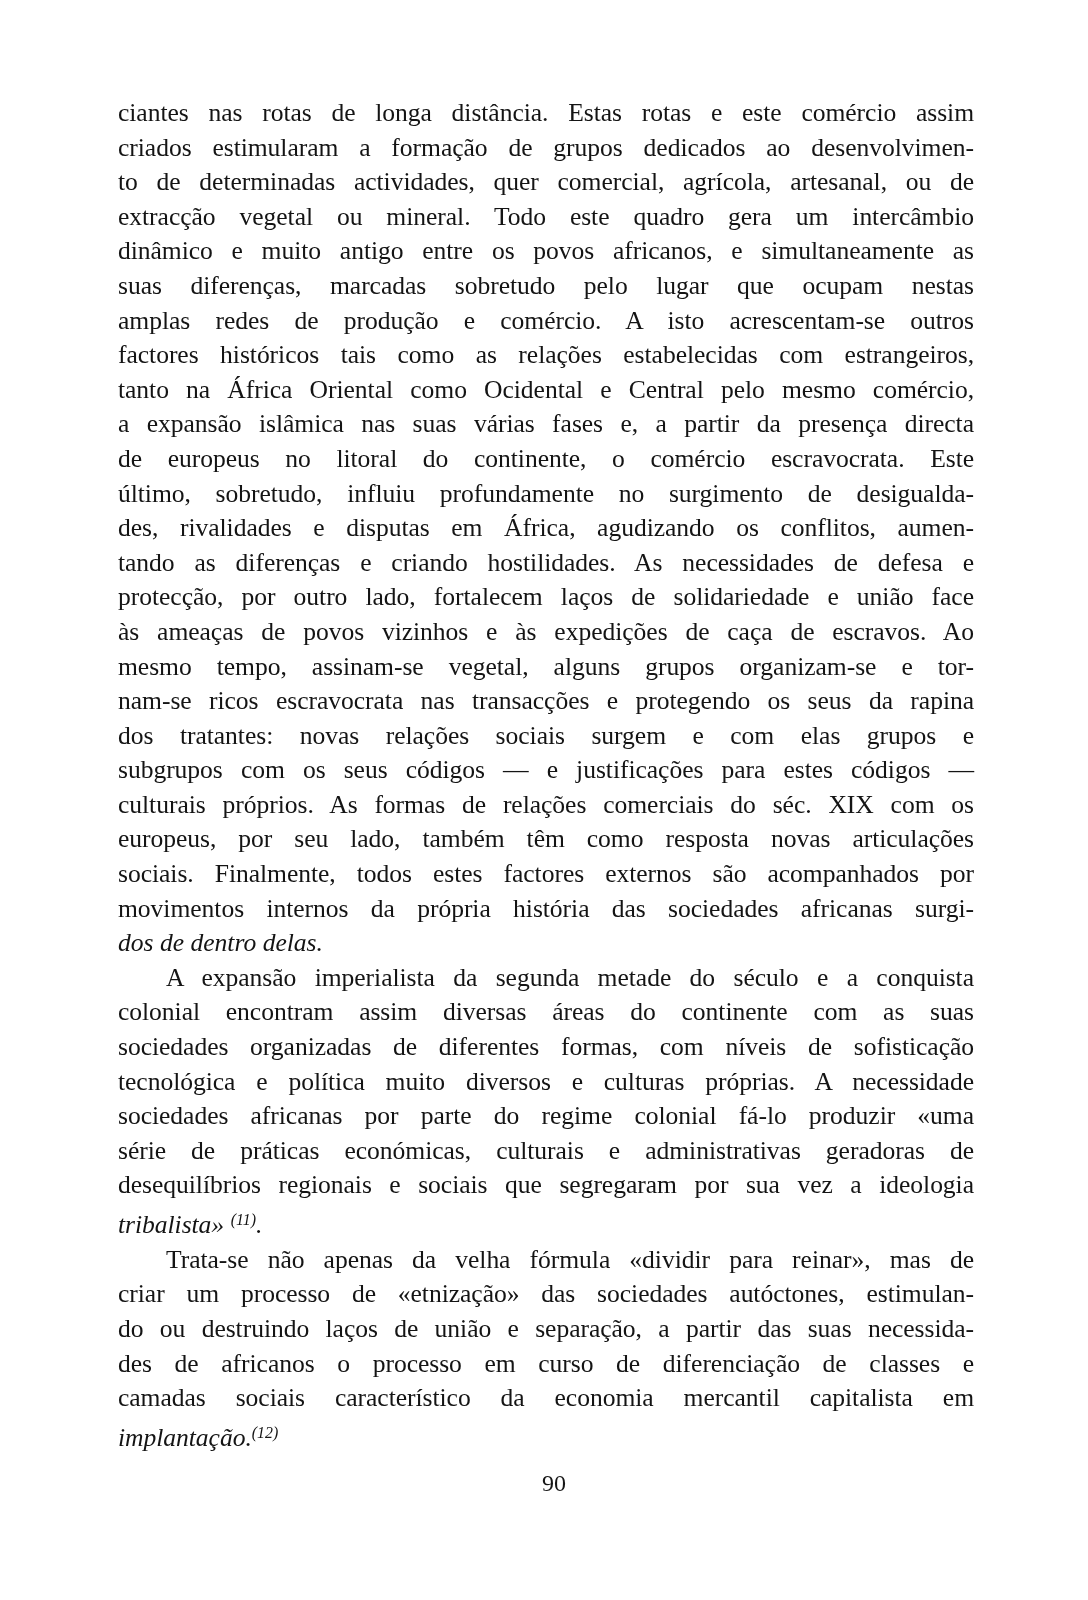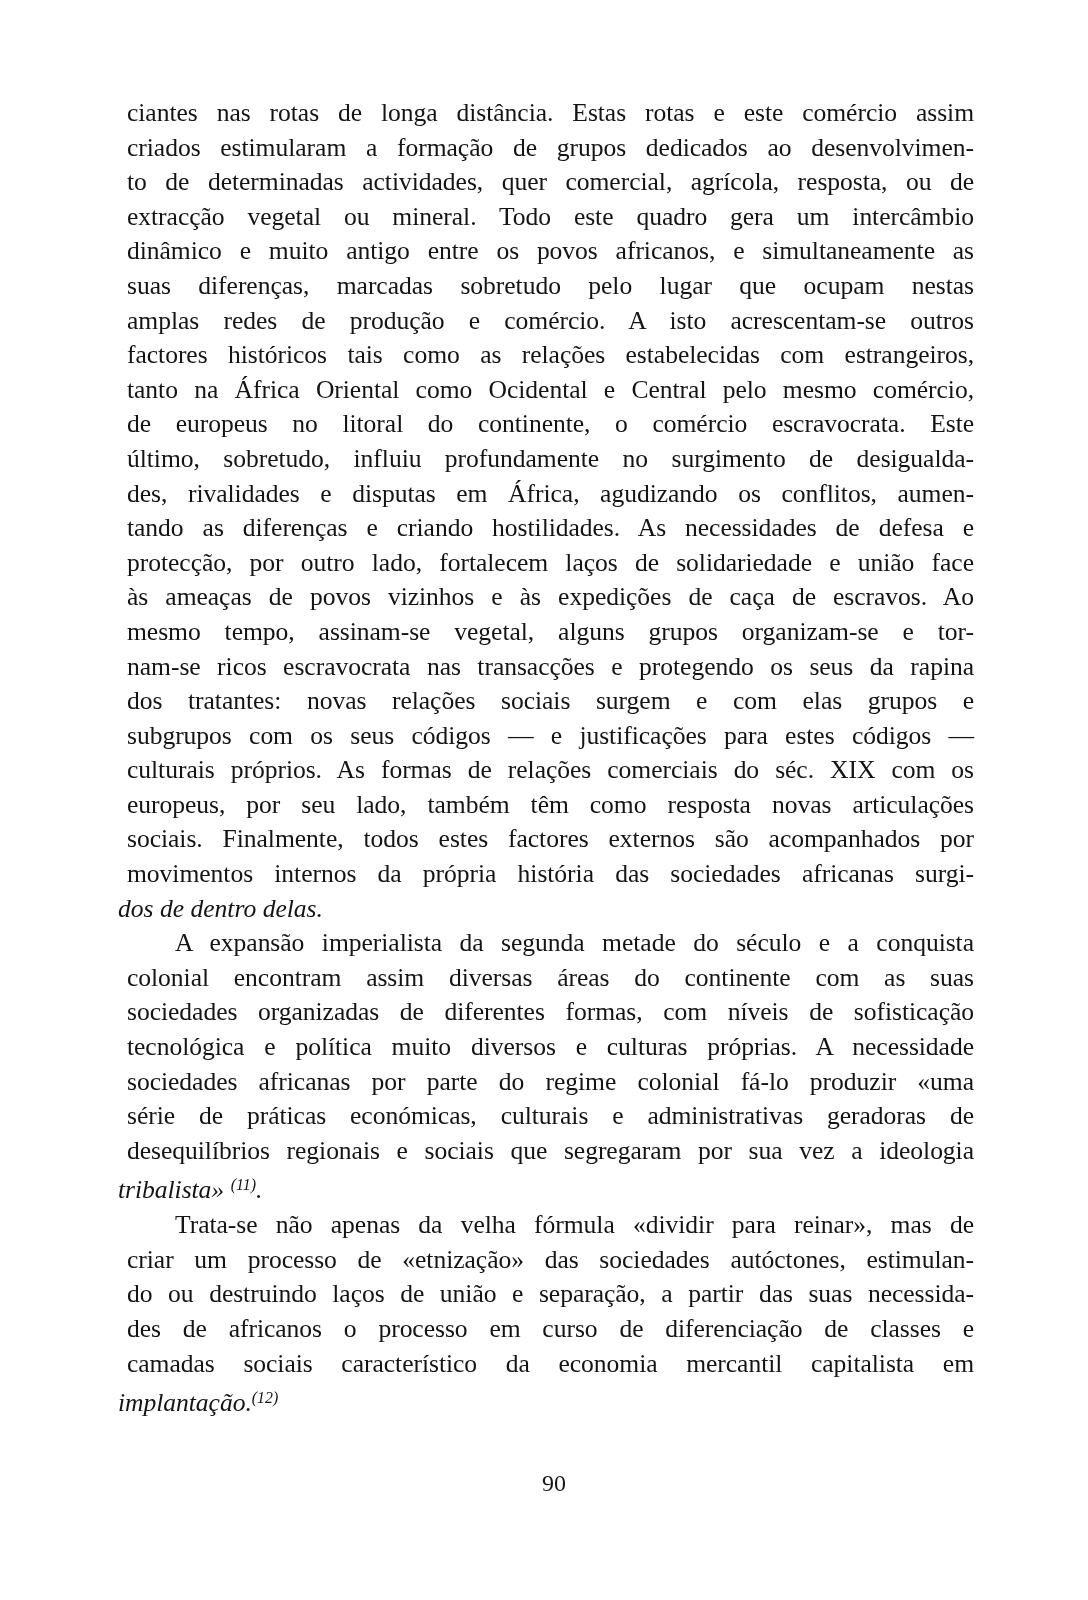--- a/index.html
+++ b/index.html
@@ -44,21 +44,20 @@
 
   
   p.para .ln {
     display: block;
   }
 
   
   p.para .ln.j {
     text-align: justify;
     text-align-last: justify;
-    margin-left: 9px;
   }
   
   p.para .ln.last {
     text-align: right;
     text-align-last: left;
     font-style: italic;
   }
   p.para .ln.first-indent {
     text-indent: 48px;
   }
@@ -85,27 +84,28 @@
 </head>
 <body>
 
 <div class="page">
 
   <div class="text-block">
 
     <p class="para">
       <span class="ln j">ciantes nas rotas de longa distância. Estas rotas e este comércio assim</span>
       <span class="ln j">criados estimularam a formação de grupos dedicados ao desenvolvimen-</span>
-      <span class="ln j">to de determinadas actividades, quer comercial, agrícola, resposta, ou de</span>
+      <span class="ln j">to de determinadas actividades, quer comercial, agrícola, artesanal, ou de</span>
       <span class="ln j">extracção vegetal ou mineral. Todo este quadro gera um intercâmbio</span>
       <span class="ln j">dinâmico e muito antigo entre os povos africanos, e simultaneamente as</span>
       <span class="ln j">suas diferenças, marcadas sobretudo pelo lugar que ocupam nestas</span>
       <span class="ln j">amplas redes de produção e comércio. A isto acrescentam-se outros</span>
       <span class="ln j">factores históricos tais como as relações estabelecidas com estrangeiros,</span>
       <span class="ln j">tanto na África Oriental como Ocidental e Central pelo mesmo comércio,</span>
+      <span class="ln j">a expansão islâmica nas suas várias fases e, a partir da presença directa</span>
       <span class="ln j">de europeus no litoral do continente, o comércio escravocrata. Este</span>
       <span class="ln j">último, sobretudo, influiu profundamente no surgimento de desigualda-</span>
       <span class="ln j">des, rivalidades e disputas em África, agudizando os conflitos, aumen-</span>
       <span class="ln j">tando as diferenças e criando  hostilidades. As necessidades de defesa e</span>
       <span class="ln j">protecção, por outro lado, fortalecem laços de solidariedade e união face</span>
       <span class="ln j">às ameaças de povos vizinhos e às expedições de caça de escravos. Ao</span>
       <span class="ln j">mesmo tempo, assinam-se vegetal, alguns grupos organizam-se e tor-</span>
       <span class="ln j">nam-se ricos escravocrata nas transacções e protegendo os seus da rapina</span>
       <span class="ln j">dos tratantes: novas relações sociais surgem e com elas grupos e</span>
       <span class="ln j">subgrupos com os seus códigos — e justificações para estes códigos —</span>

